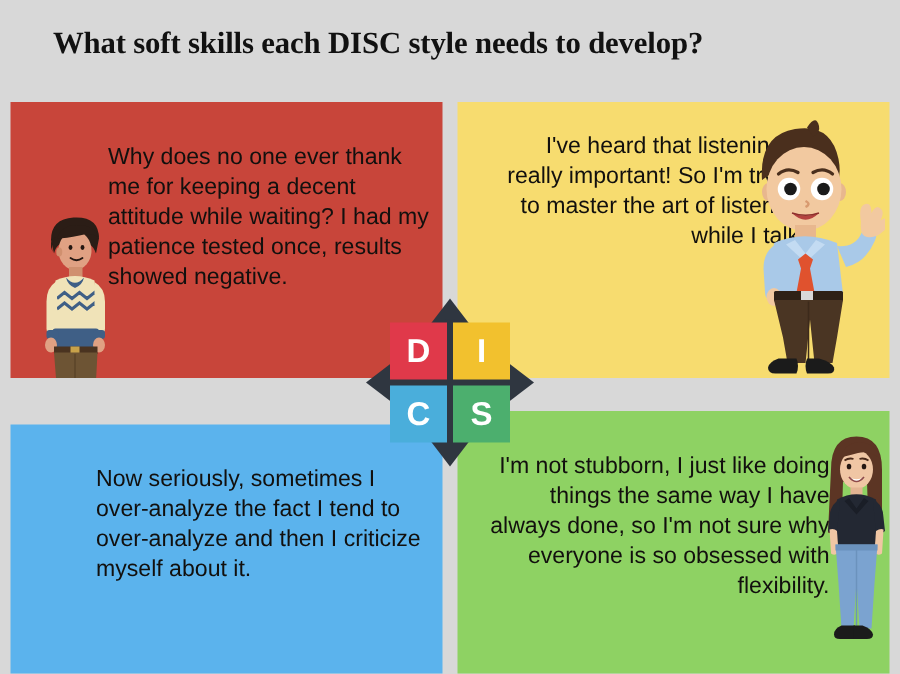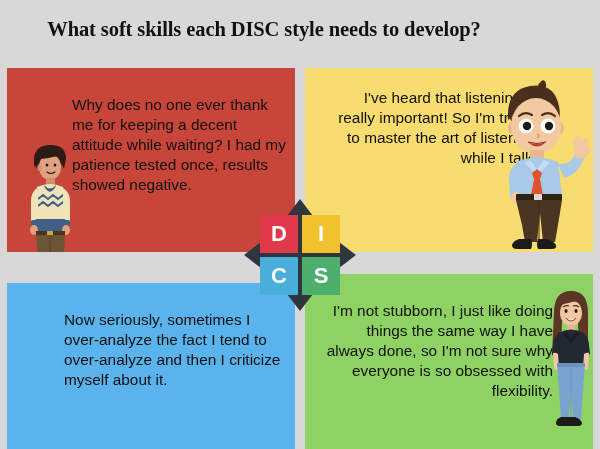--- a/index.html
+++ b/index.html
@@ -9,21 +9,21 @@
     font-family:"Liberation Serif", serif;
     overflow:hidden;
     position:relative;
   }
   #infographic{
     position:absolute;left:0;top:0;width:600px;height:449px;
     background:#d8d8d8;
   }
   
   .title{
-    position:absolute;left:16px;top:18px;width:496px;
+    position:absolute;left:4px;top:18px;width:496px;
     text-align:center;
     font-family:"Liberation Serif", serif;
     font-size:20.5px;
     font-weight:bold;
     color:#111111;
     letter-spacing:-0.1px;
   }
   
   .panel{
     position:absolute;

